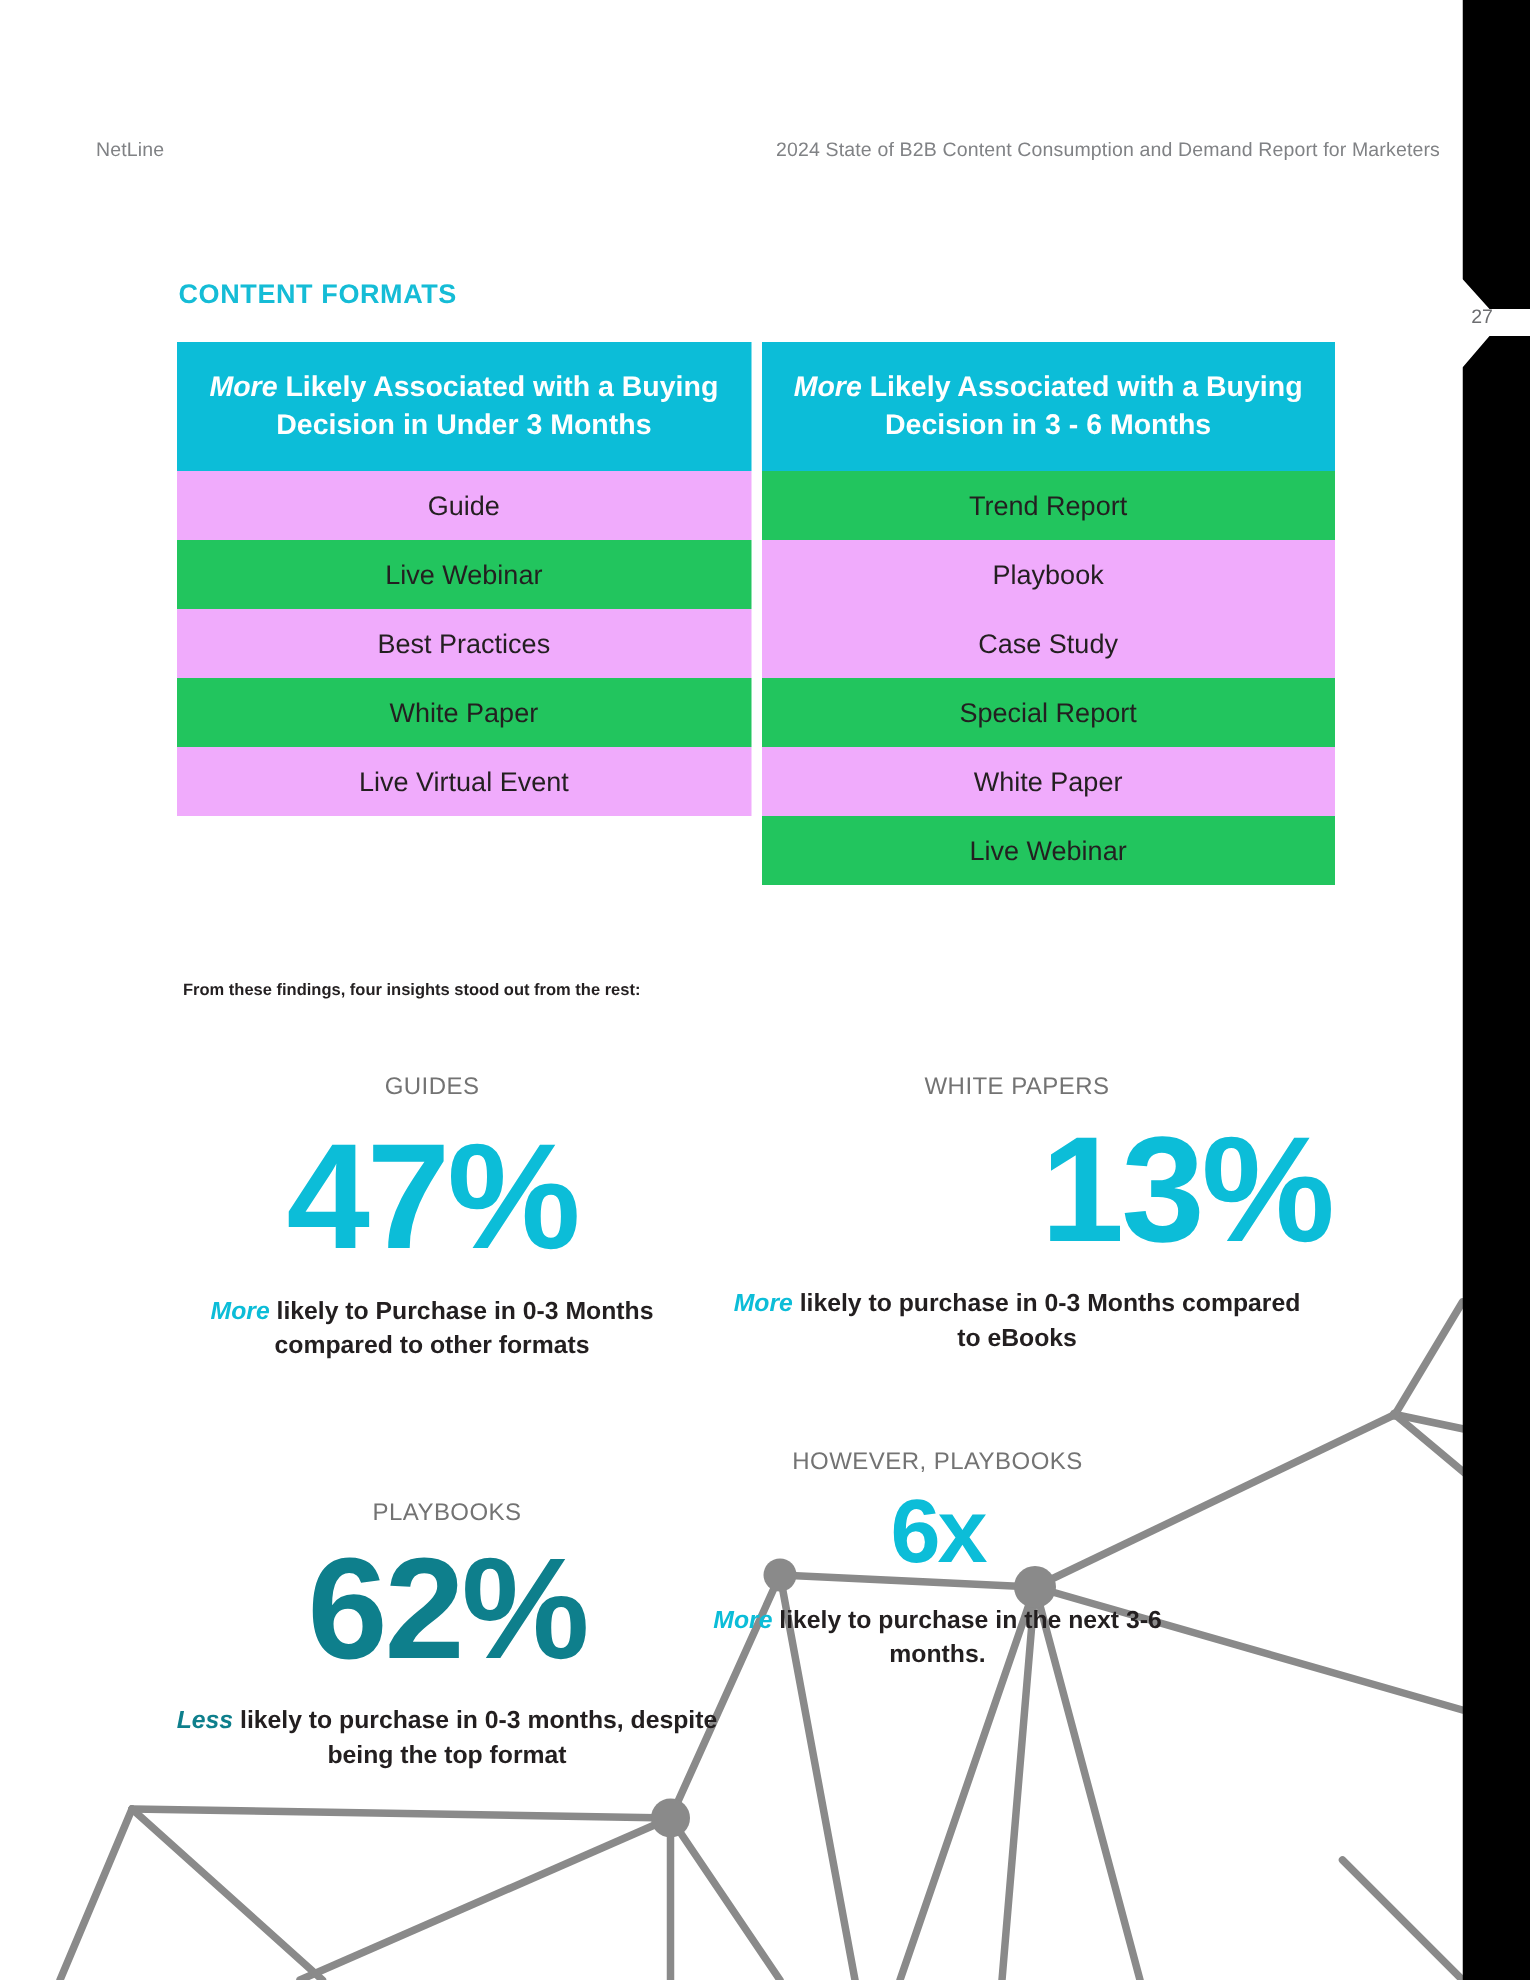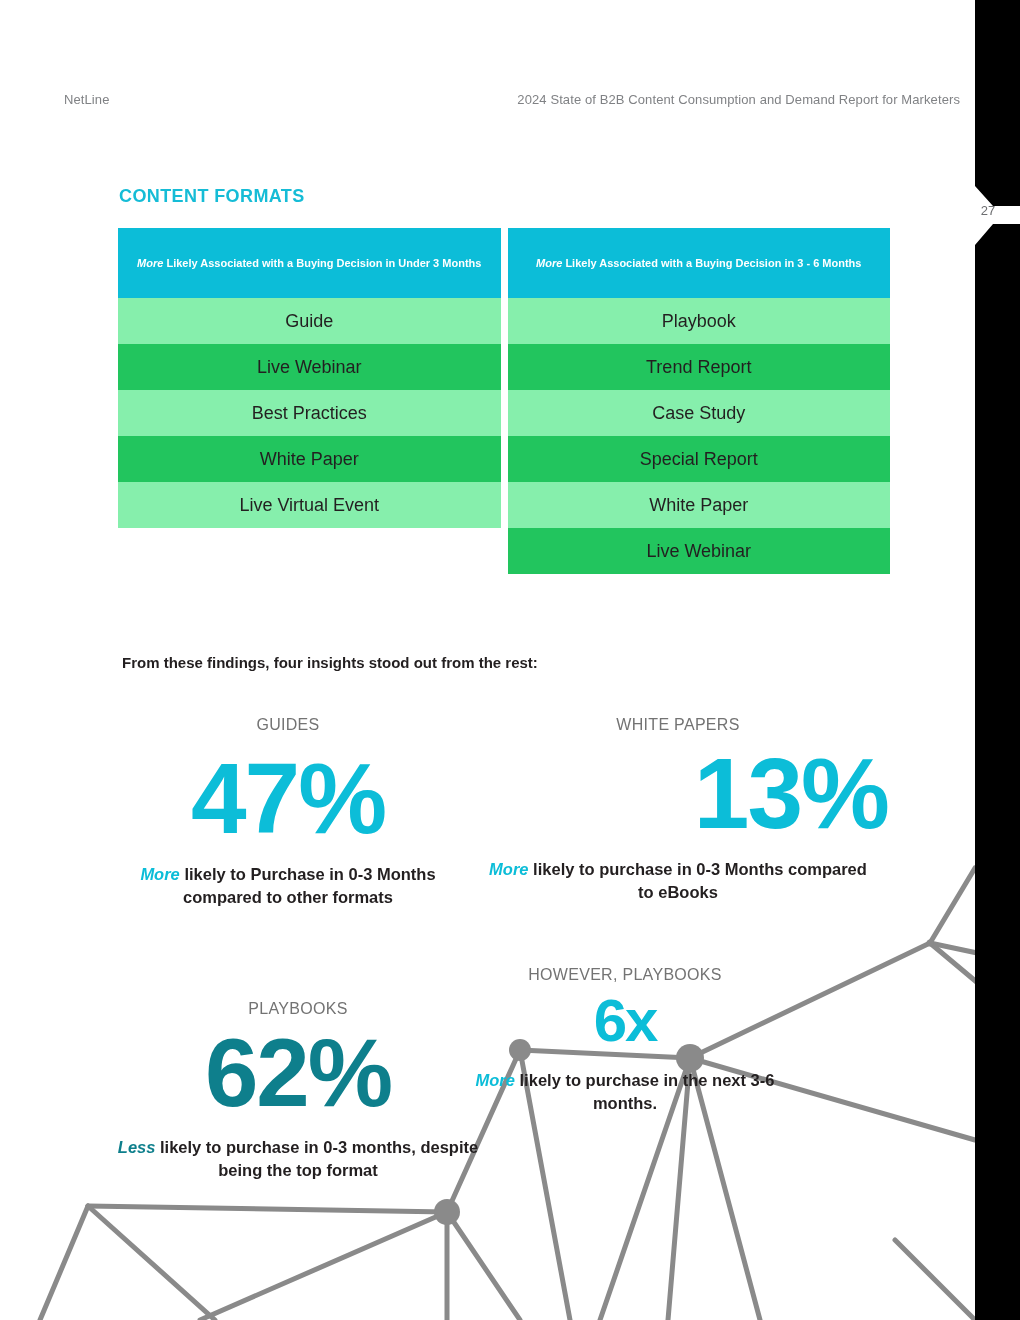--- a/index.html
+++ b/index.html
@@ -91,51 +91,51 @@
     position: absolute;
     left: 118px; top: 228px;
     width: 772px;
     display: flex;
     gap: 7px;
   }
   .fmt-col { width: 387px; }
   .fmt-head {
     background: #0cbdd8;
     color: #ffffff;
-    height: 70px;
+    height: 86px;
     display: flex;
     align-items: center;
     justify-content: center;
     text-align: center;
-    font-size: 11px;
+    font-size: 19px;
     font-weight: bold;
     line-height: 1.32;
     padding: 0 15px;
     box-sizing: border-box;
   }
   .fmt-head em {
     font-style: italic;
     font-weight: bold;
   }
   .fmt-row {
     height: 46px;
     display: flex;
     align-items: center;
     justify-content: center;
     font-size: 18px;
     color: #231f20;
-    background: #86efac;
+    background: #f0abfc;
   }
   .fmt-row.alt { background: #22c55e; }
 
   
   #insights-intro {
     position: absolute;
     left: 122px; top: 654px;
-    font-size: 15px;
+    font-size: 11px;
     font-weight: bold;
     color: #231f20;
   }
 
   
   .stat {
     position: absolute;
     width: 420px;
     text-align: center;
   }
@@ -245,22 +245,22 @@
       <div class="fmt-row alt">Live Webinar</div>
       <div class="fmt-row">Best Practices</div>
       <div class="fmt-row alt">White Paper</div>
       <div class="fmt-row">Live Virtual Event</div>
     </div>
 
     <div class="fmt-col">
       <div class="fmt-head">
         <span><em>More</em><span> Likely Associated with a Buying Decision in 3 - 6 Months</span></span>
       </div>
+      <div class="fmt-row alt">Trend Report</div>
       <div class="fmt-row">Playbook</div>
-      <div class="fmt-row alt">Trend Report</div>
       <div class="fmt-row">Case Study</div>
       <div class="fmt-row alt">Special Report</div>
       <div class="fmt-row">White Paper</div>
       <div class="fmt-row alt">Live Webinar</div>
     </div>
 
   </div>
 
   <div id="insights-intro">From these findings, four insights stood out from the rest:</div>
 

